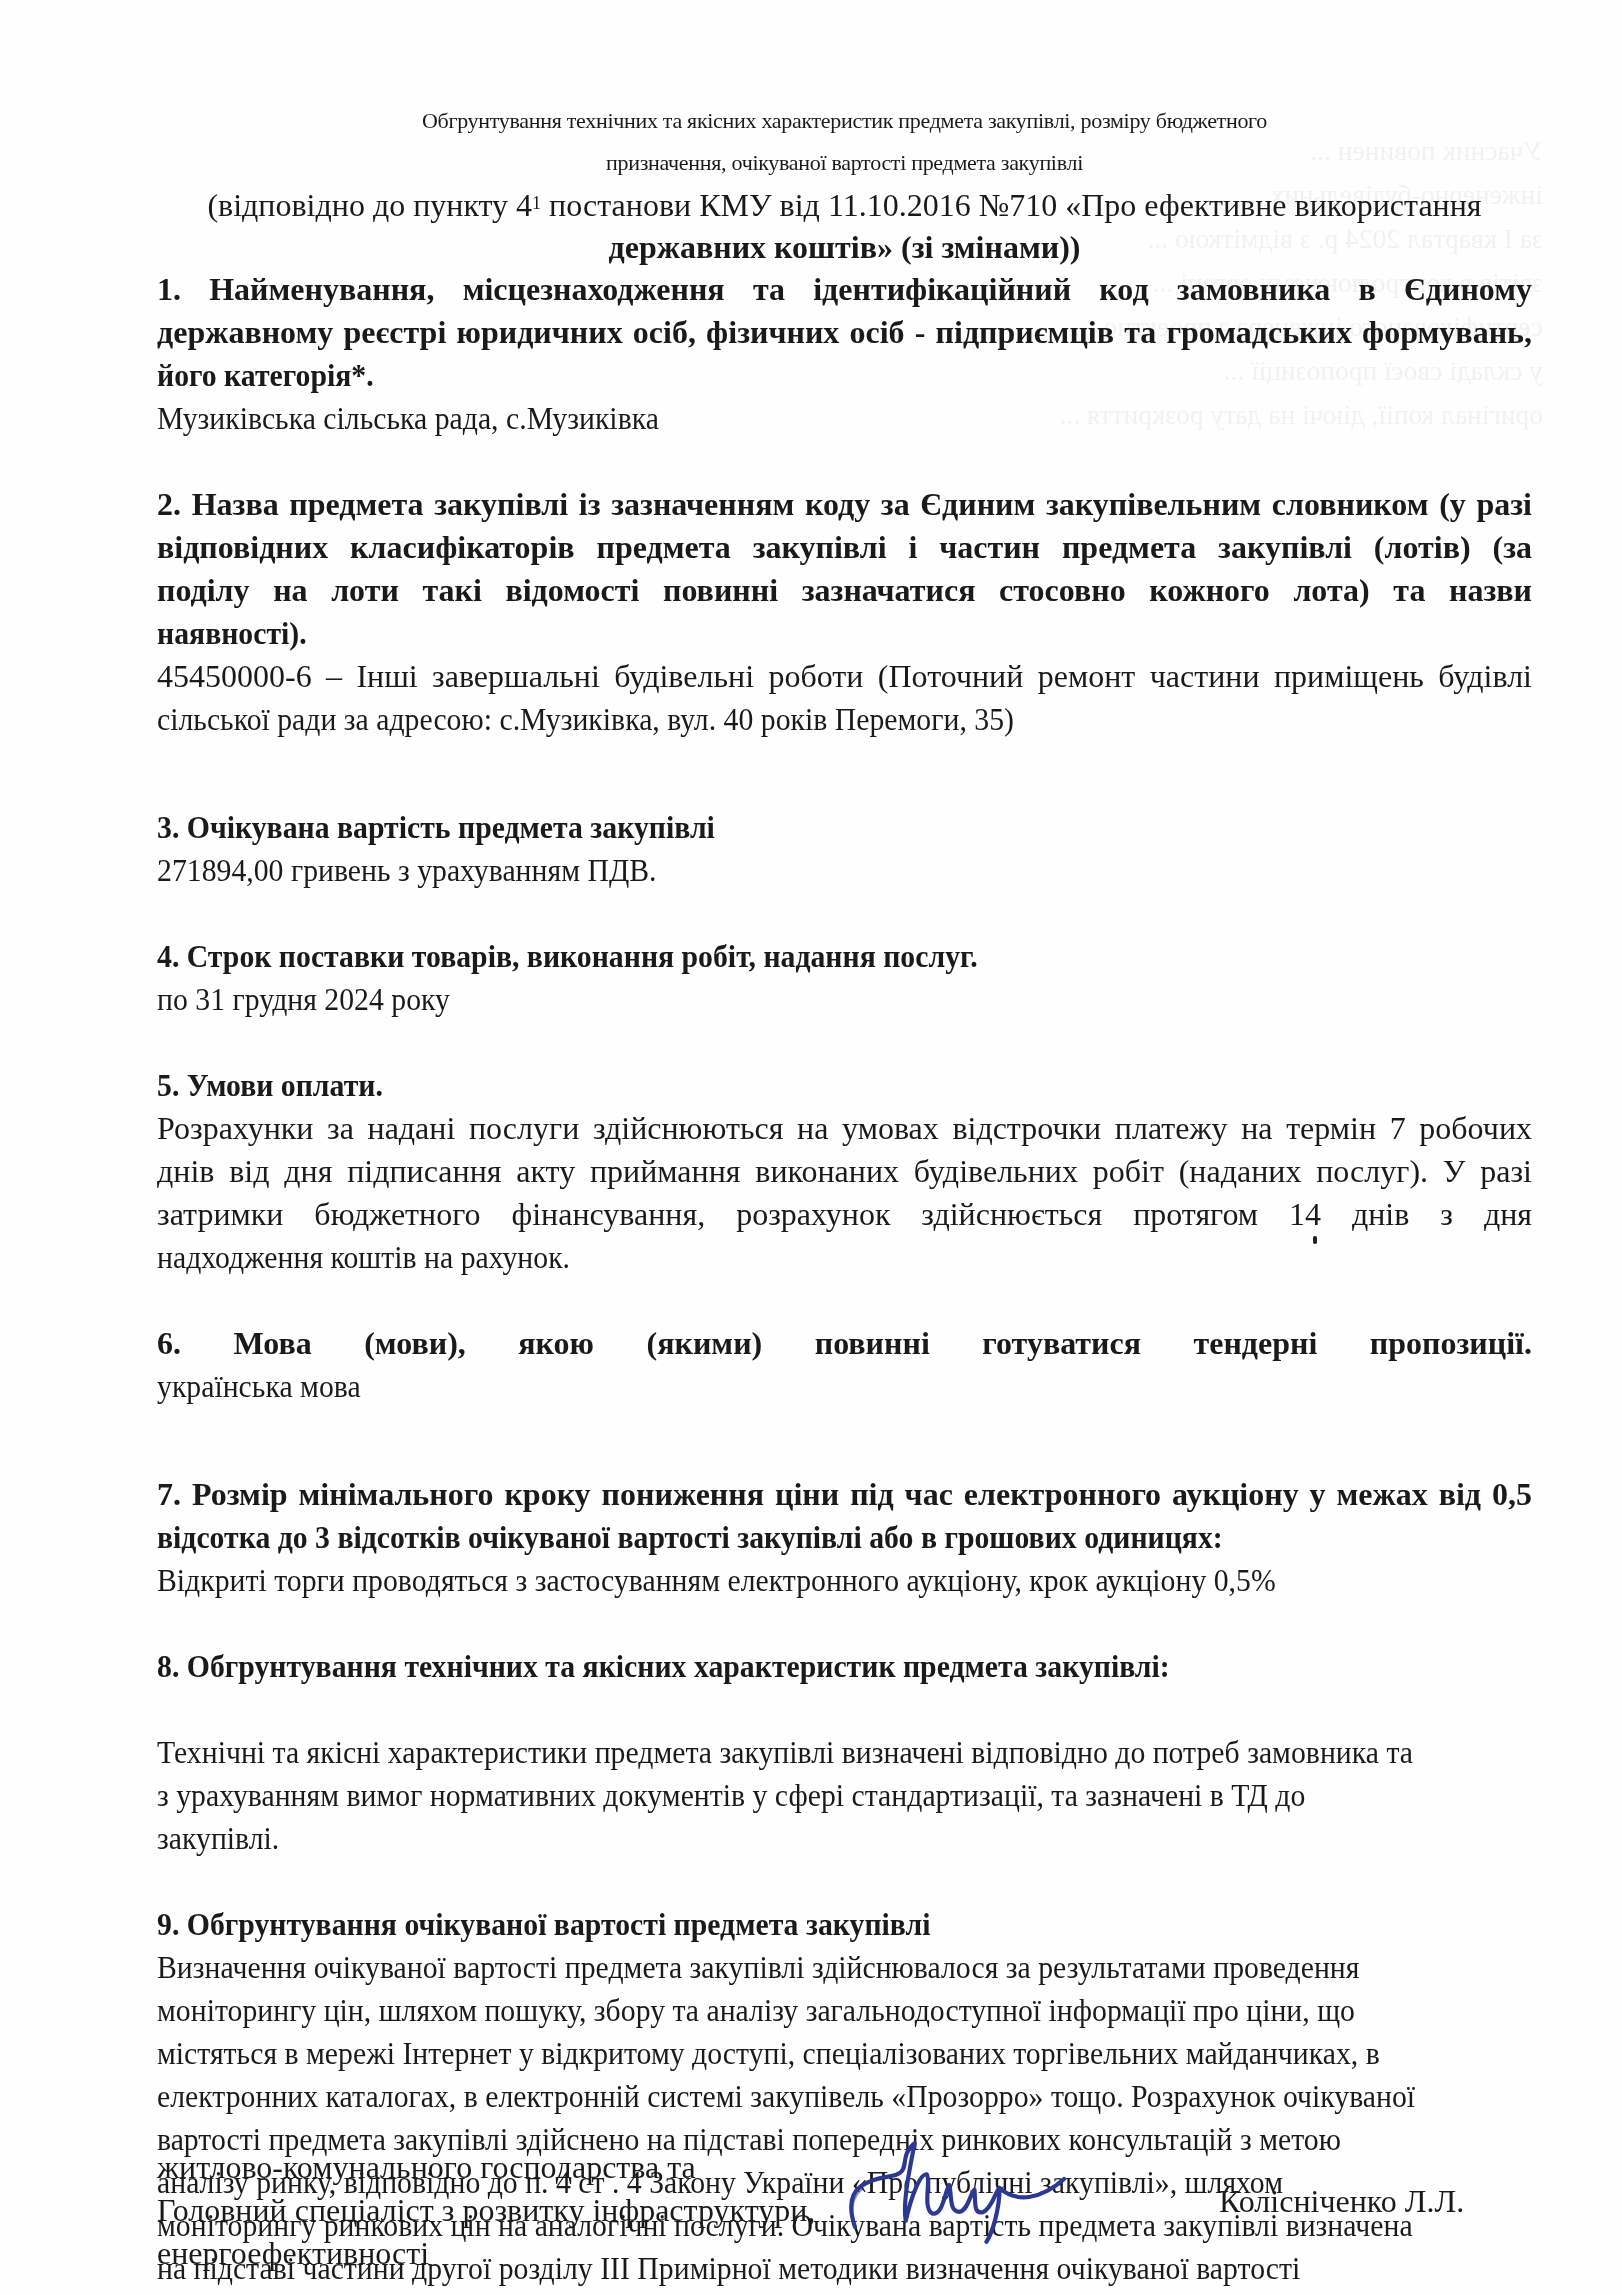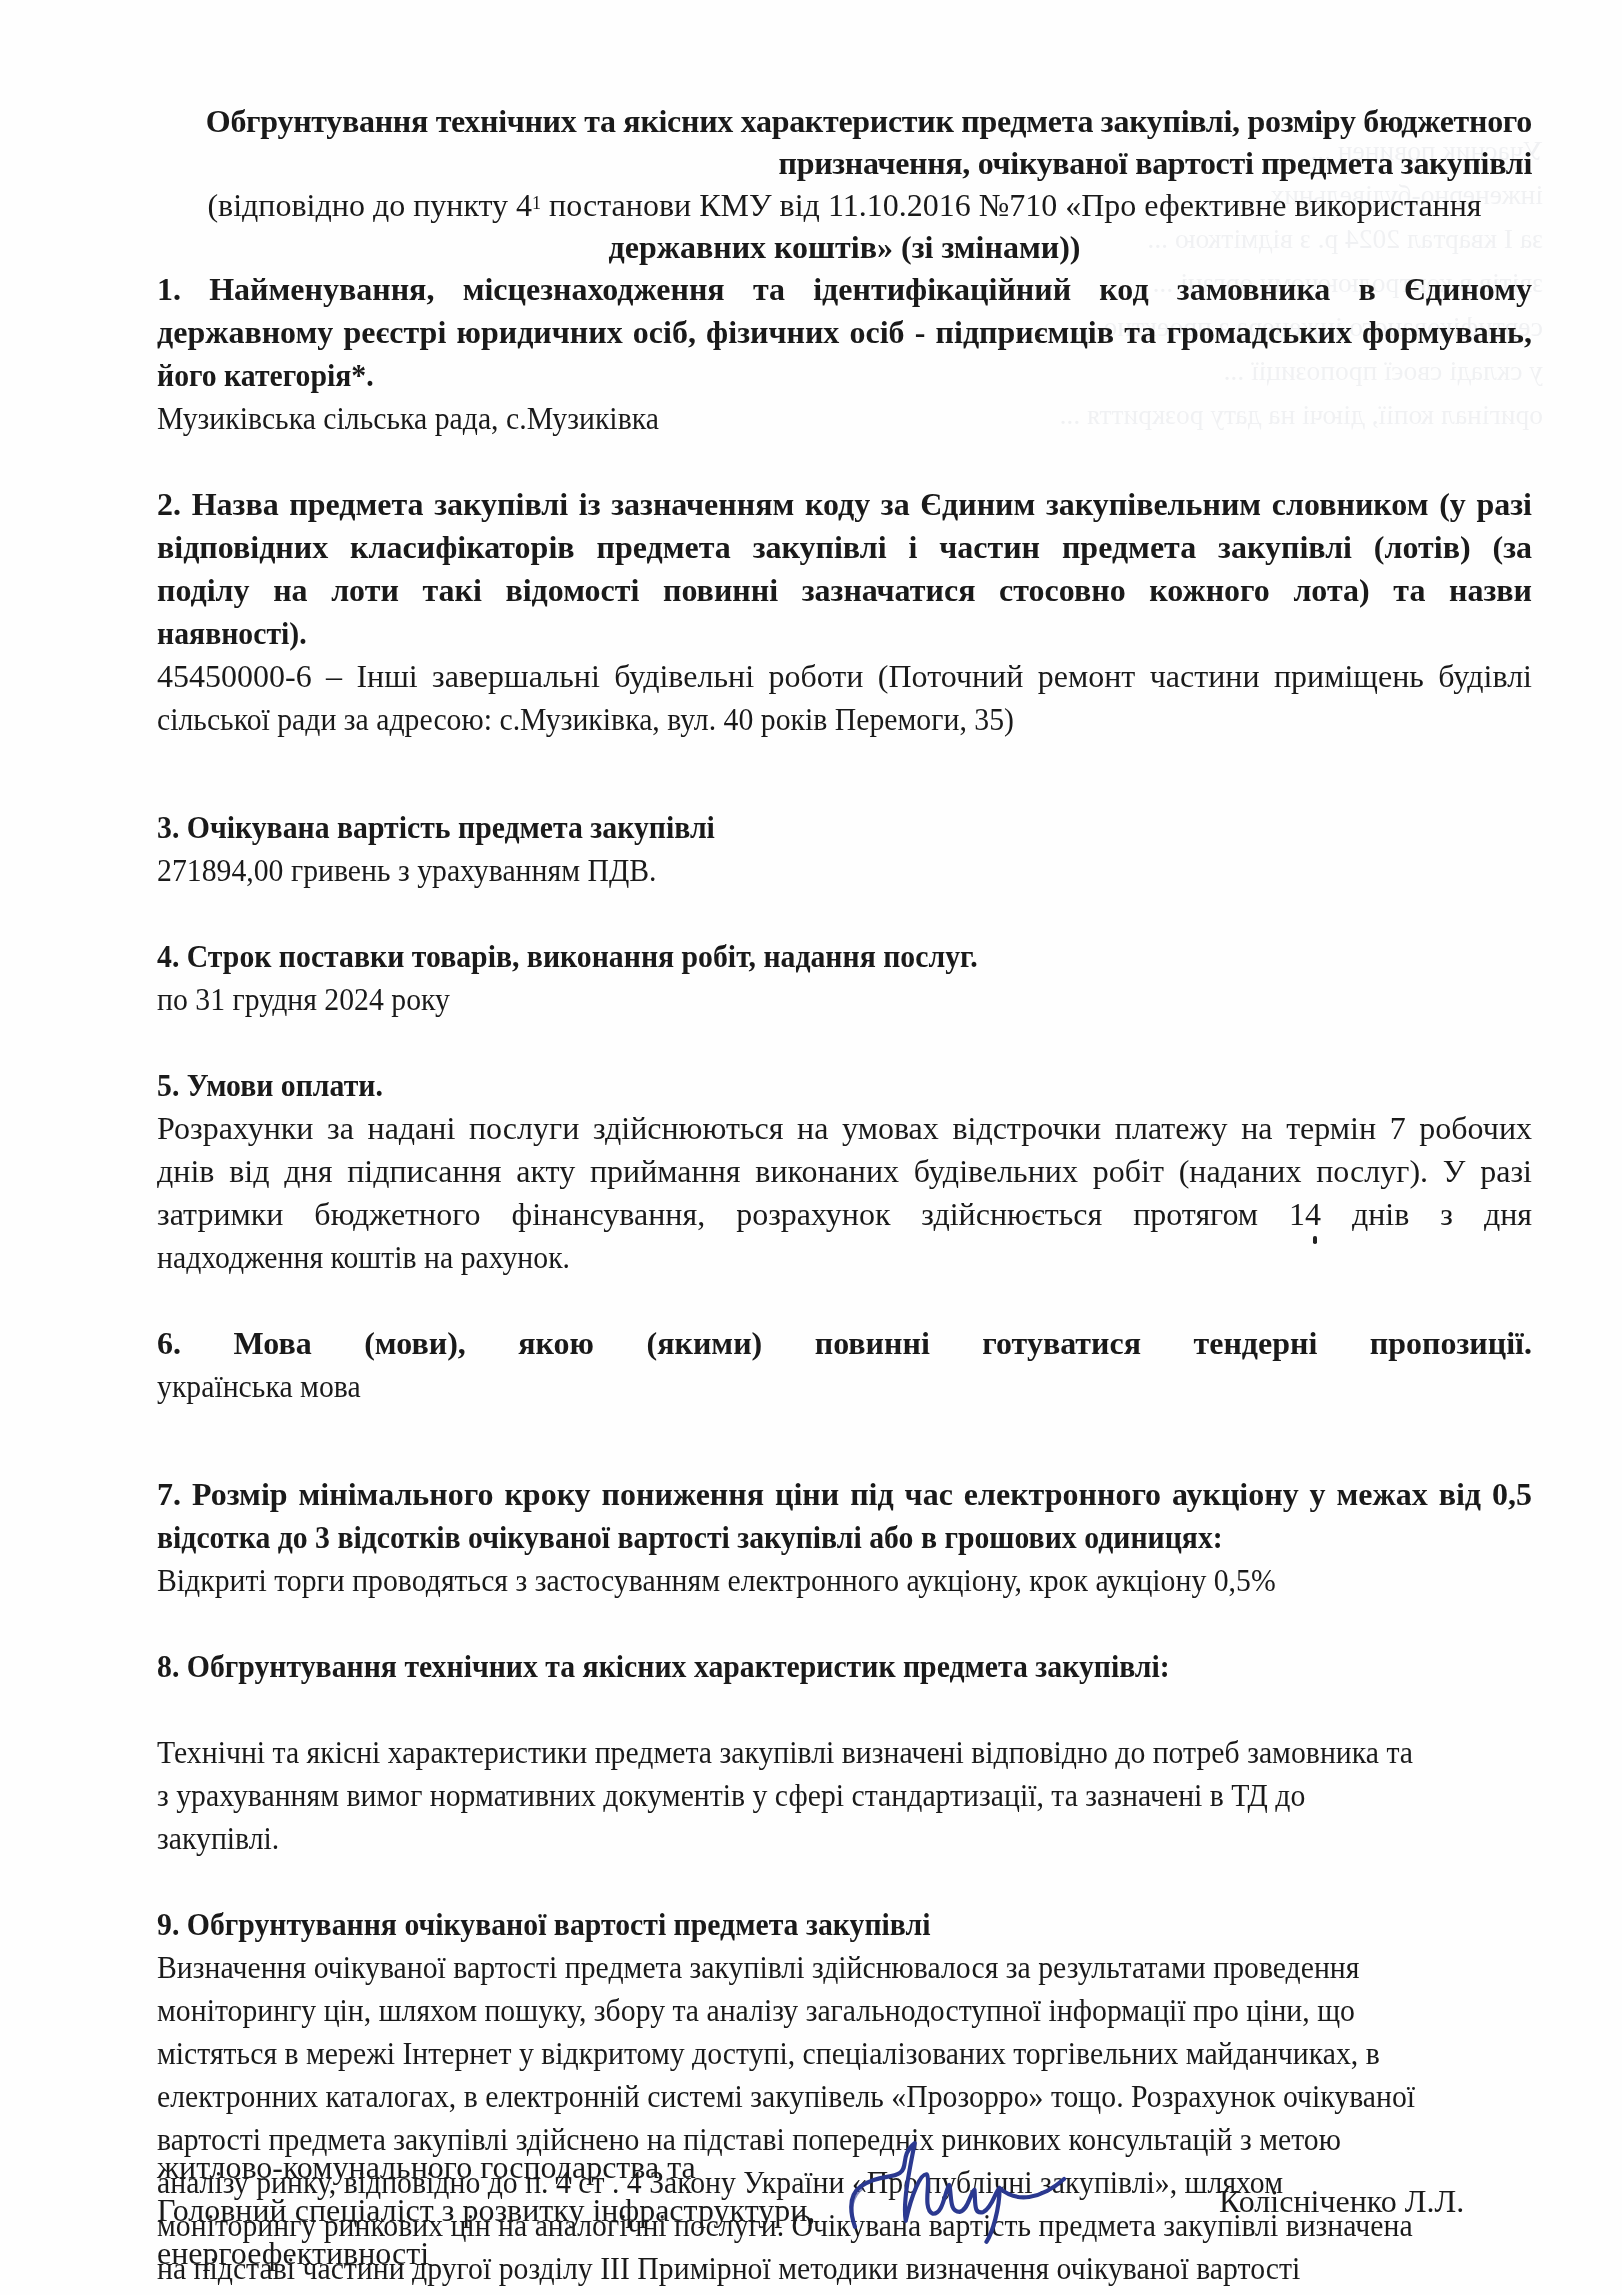--- a/index.html
+++ b/index.html
@@ -40,23 +40,23 @@
       left: 157px;
       top: 100px;
       width: 1375px;
     }
     .line {
       font-size: 32px;
       line-height: 44px;
       white-space: nowrap;
     }
     .title {
-      font-weight: bold;
-      text-align: right;
-      font-size: 32px;
+      font-weight: normal;
+      text-align: center;
+      font-size: 22px;
       line-height: 42px;
       letter-spacing: -0.3px;
     }
     .subtitle {
       text-align: center;
       font-size: 32px;
       line-height: 42px;
     }
     .subtitle sup { font-size: 18px; vertical-align: top; position: relative; top: -2.4px; }
     .bold { font-weight: bold; }

